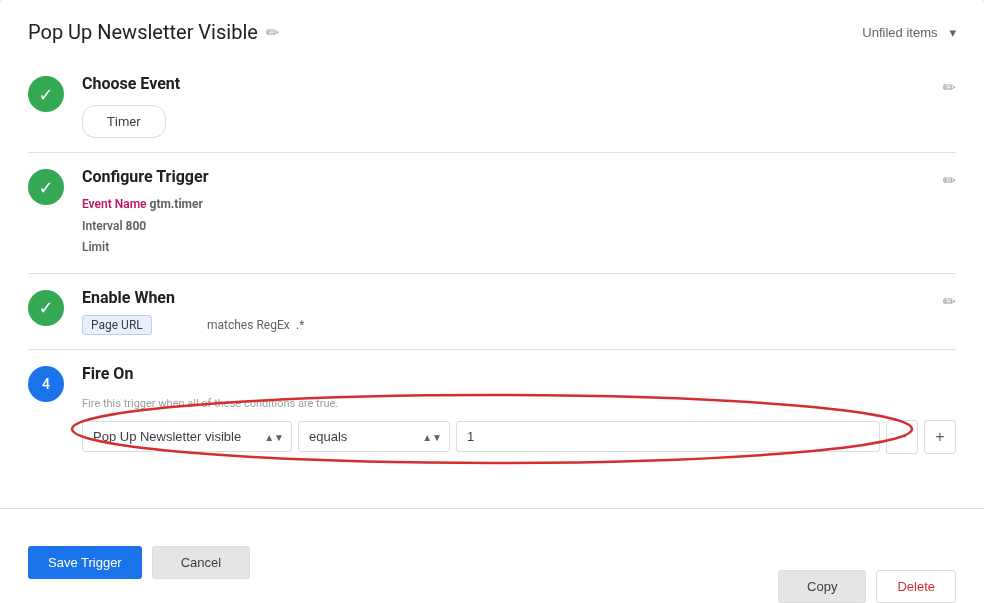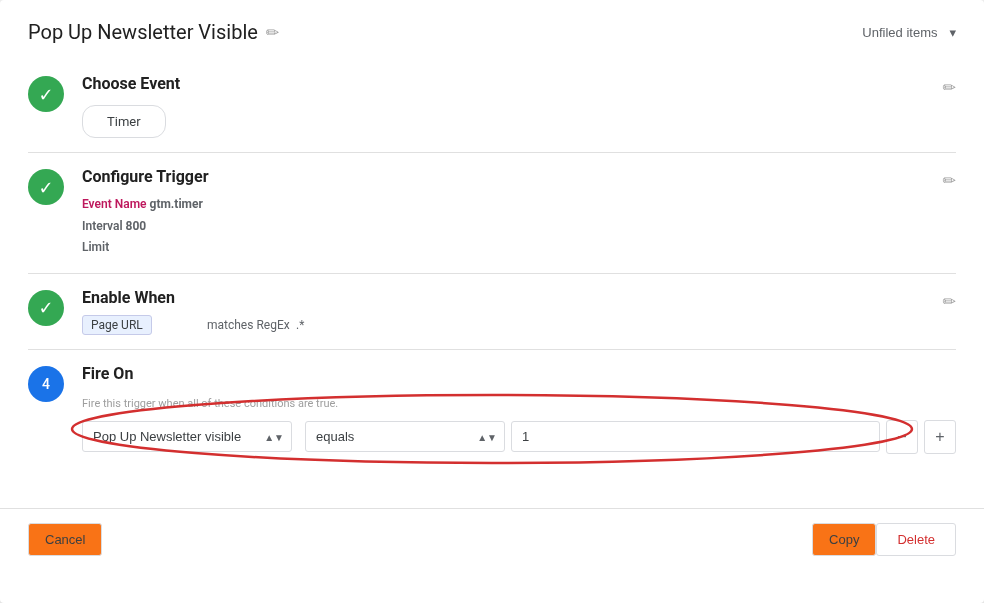--- a/index.html
+++ b/index.html
@@ -201,37 +201,39 @@
       justify-content: space-between;
       padding: 14px 28px;
       border-top: 1px solid #e0e0e0;
     }
     .footer-left {
       display: flex;
       gap: 10px;
     }
     .footer-right {
       display: flex;
+      gap: 10px;
+      margin-top: 47px;
     }
     .btn-primary {
       background: #1a73e8;
       color: #fff;
       border: none;
       border-radius: 3px;
       padding: 8px 20px;
       font-size: 13px;
       cursor: pointer;
       font-weight: 500;
     }
     .btn-secondary {
-      background: #f97316;
-      color: #3c4043;
-      border: 1px solid #dadce0;
-      border-radius: 3px;
-      padding: 8px 16px;
+      background: #e5e5e5;
+      color: #3c4043;
+      border: 1px solid #dadce0;
+      border-radius: 3px;
+      padding: 8px 28px;
       font-size: 13px;
       cursor: pointer;
     }
     .btn-danger {
       background: #fff;
       color: #d32f2f;
       border: 1px solid #dadce0;
       border-radius: 3px;
       padding: 8px 20px;
       font-size: 13px;
@@ -318,21 +320,21 @@
               <select class="condition-select" style="width:210px;">
                 <option>Pop Up Newsletter visible</option>
                 <option>Page URL</option>
                 <option>Event</option>
                 <option>Click ID</option>
               </select>
               <span class="select-arrow">▲▼</span>
             </div>
 
             <div class="select-wrapper">
-              <select class="condition-select" style="width:200px;margin-left:7px;">
+              <select class="condition-select" style="width:152px;">
                 <option>equals</option>
                 <option>contains</option>
                 <option>matches RegEx</option>
                 <option>starts with</option>
               </select>
               <span class="select-arrow">▲▼</span>
             </div>
 
             <input class="condition-input" type="text" value="1" style="">
 
@@ -341,20 +343,21 @@
             <button class="btn-plus">+</button>
           </div>
         </div>
       </div>
     </div>
 
   </div>
 
   <div class="dialog-footer">
     <div class="footer-left">
+      <button class="btn-primary">Save Trigger</button>
       <button class="btn-secondary">Cancel</button>
     </div>
     <div class="footer-right">
       <button class="btn-secondary">Copy</button>
       <button class="btn-danger">Delete</button>
     </div>
   </div>
 </div>
 
 </body></html>

